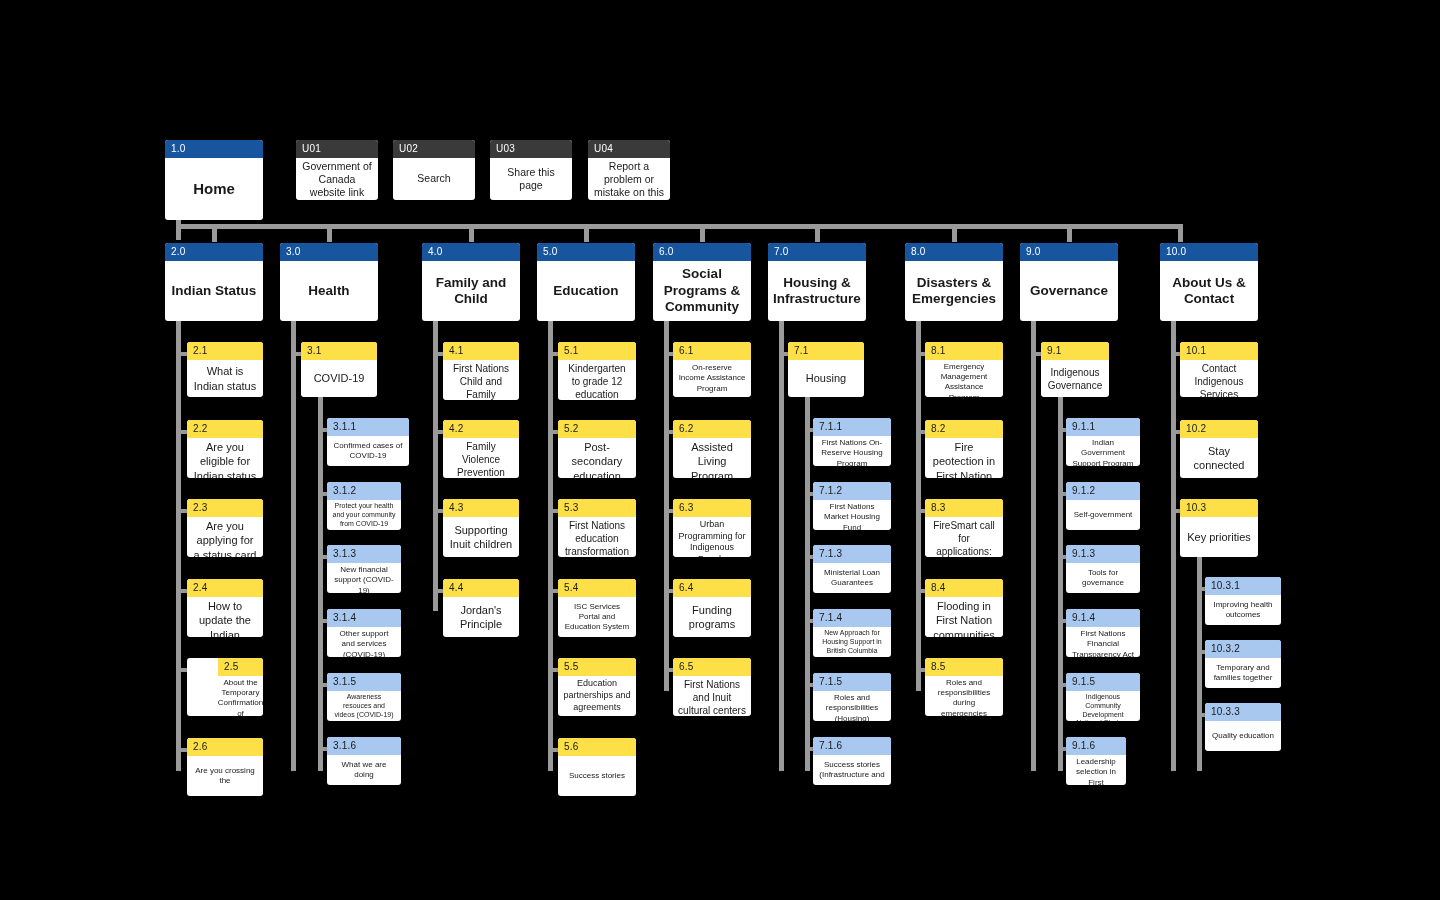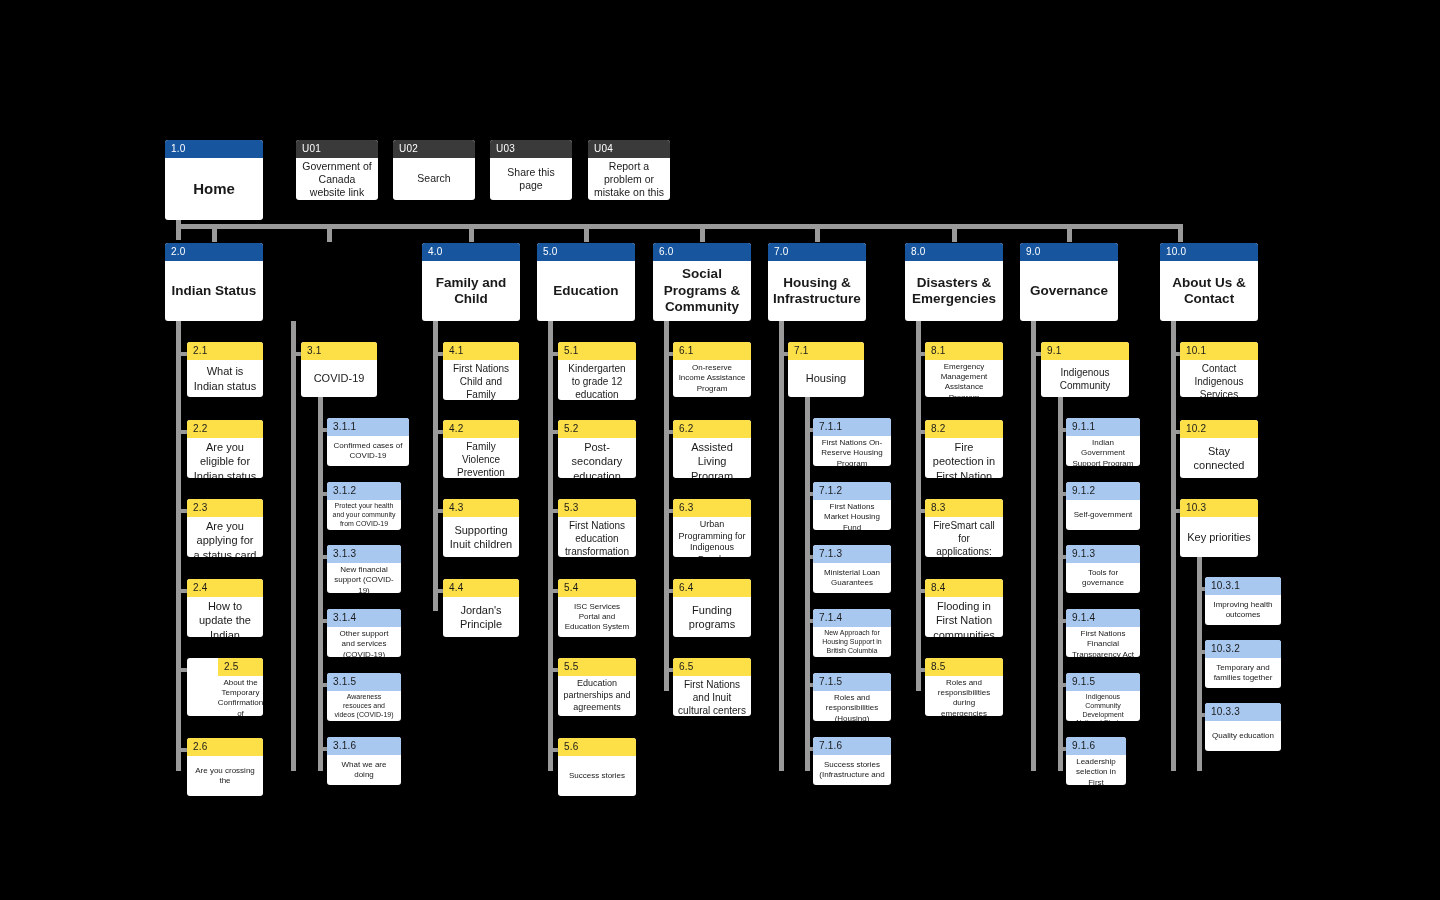--- a/index.html
+++ b/index.html
@@ -152,20 +152,24 @@
     <div class="hdr">2.5</div>
     <div class="body sm">About the Temporary Confirmation of Registration Document</div>
   </div>
 
   <div class="line line-h" style="left:176px; top:748px; width:12px; height:4px;"></div>
   <div class="node lvl3" style="left:187px; top:738px; width:76px; height:58px;">
     <div class="hdr">2.6</div>
     <div class="body sm">Are you crossing the</div>
   </div>
 
+  <div class="node lvl2" style="left:280px; top:243px; width:98px; height:78px;">
+    <div class="hdr">3.0</div>
+    <div class="body">Health</div>
+  </div>
   <div class="line line-v" style="left:291px; top:321px; width:5px; height:450px;"></div>
 
   <div class="line line-h" style="left:291px; top:352px; width:10px; height:4px;"></div>
   <div class="node lvl3" style="left:301px; top:342px; width:76px; height:55px;">
     <div class="hdr">3.1</div>
     <div class="body lg">COVID-19</div>
   </div>
   <div class="line line-v" style="left:318px; top:397px; width:5px; height:374px;"></div>
 
   <div class="line line-h" style="left:318px; top:428px; width:10px; height:4px;"></div>
@@ -397,23 +401,23 @@
     <div class="body sm">Roles and responsibilities during emergencies</div>
   </div>
 
   <div class="node lvl2" style="left:1020px; top:243px; width:98px; height:78px;">
     <div class="hdr">9.0</div>
     <div class="body">Governance</div>
   </div>
   <div class="line line-v" style="left:1031px; top:321px; width:5px; height:450px;"></div>
 
   <div class="line line-h" style="left:1031px; top:352px; width:10px; height:4px;"></div>
-  <div class="node lvl3" style="left:1041px; top:342px; width:88px; height:55px;">
+  <div class="node lvl3" style="left:1041px; top:342px; width:68px; height:55px;">
     <div class="hdr">9.1</div>
-    <div class="body">Indigenous Community</div>
+    <div class="body">Indigenous Governance</div>
   </div>
   <div class="line line-v" style="left:1058px; top:397px; width:5px; height:374px;"></div>
 
   <div class="line line-h" style="left:1058px; top:428px; width:10px; height:4px;"></div>
   <div class="node lvl4" style="left:1066px; top:418px; width:74px; height:48px;">
     <div class="hdr">9.1.1</div>
     <div class="body">Indian Government Support Program</div>
   </div>
 
   <div class="line line-h" style="left:1058px; top:492px; width:10px; height:4px;"></div>

